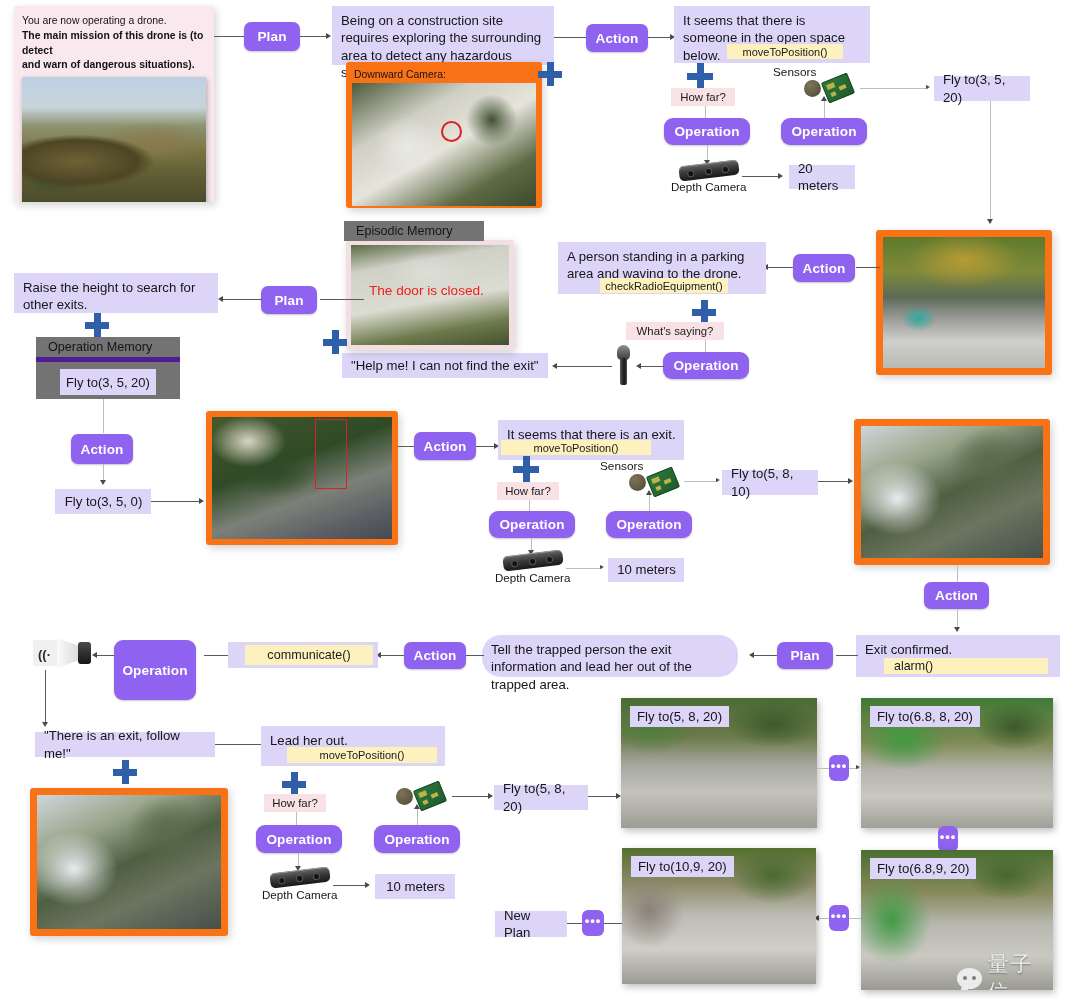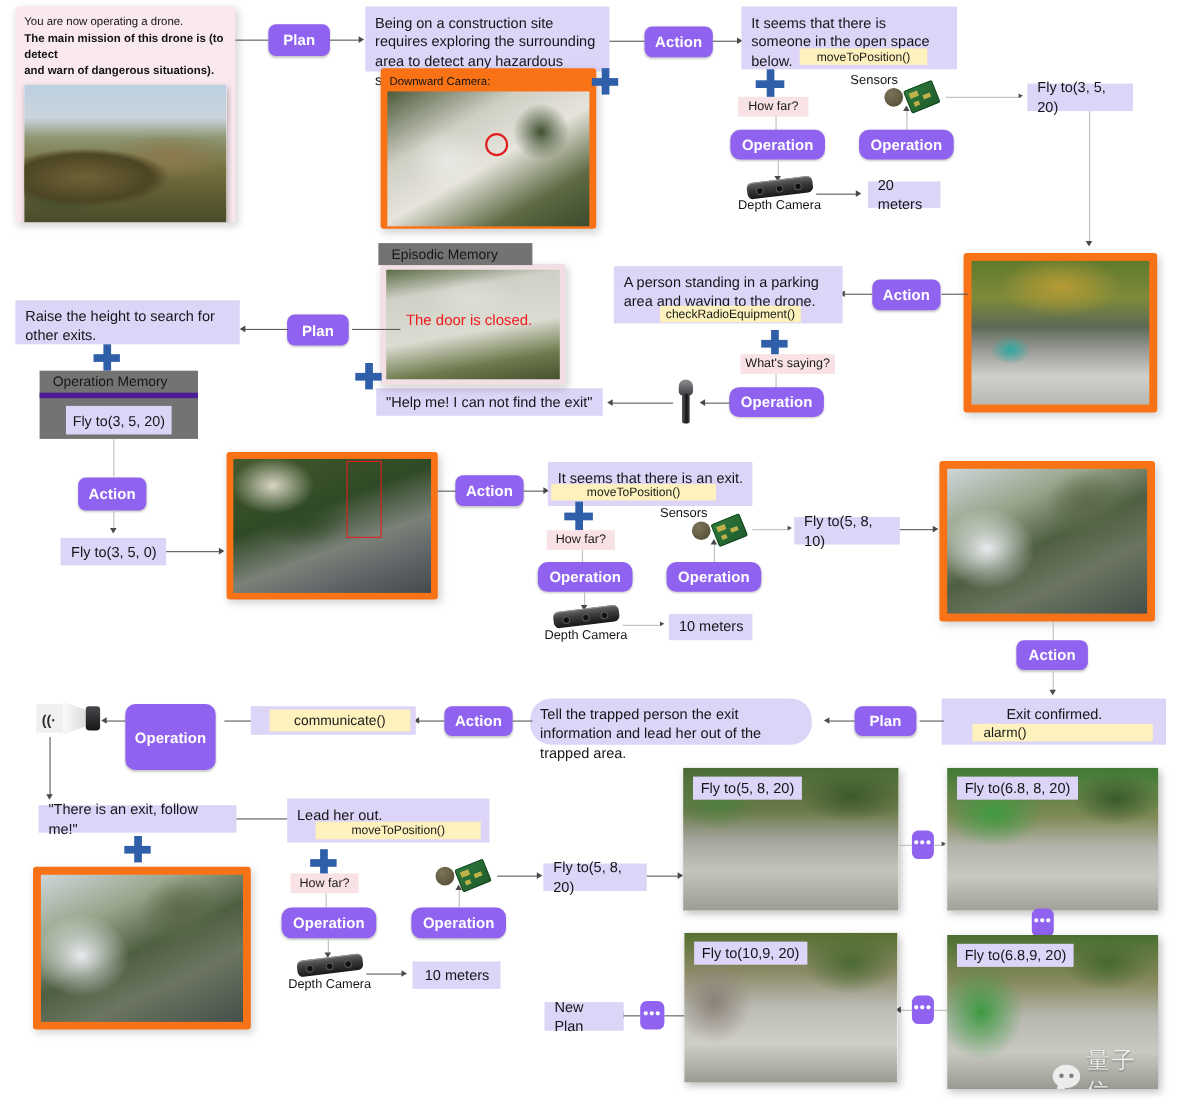--- a/index.html
+++ b/index.html
@@ -275,21 +275,21 @@
   </div>
   <div class="node code" style="left:600px;top:278px;width:128px;height:15px;">
     <span>checkRadioEquipment()</span>
   </div>
 
   <div class="plus" style="left:692px;top:300px;width:24px;height:24px;">
     <i style="left:0;top:9px;width:24px;height:7px;"></i>
       <i style="left:9px;top:0;width:7px;height:24px;"></i>
   </div>
 
-  <div class="node ask" style="left:673px;top:322px;width:86px;height:18px;">
+  <div class="node ask" style="left:626px;top:322px;width:98px;height:18px;">
     <span>What's saying?</span>
   </div>
   <div class="ln lnv pale" style="left:705px;top:340px;height:13px;"></div>
 
   <div class="node pill op" style="left:663px;top:352px;width:86px;height:27px;">
     <span>Operation</span>
   </div>
   <div class="ln lnh" style="left:640px;top:366px;width:24px;"></div>
   <div class="arw l" style="left:636px;top:363px;"></div>
 
@@ -442,21 +442,21 @@
     </div>
   </div>
 
   <div class="ln lnv pale" style="left:957px;top:565px;height:18px;"></div>
   <div class="node pill" style="left:924px;top:582px;width:65px;height:27px;">
     <span>Action</span>
   </div>
   <div class="ln lnv pale" style="left:957px;top:609px;height:20px;"></div>
   <div class="arw d" style="left:954px;top:627px;"></div>
 
-  <div class="node txt" style="left:856px;top:635px;width:204px;height:42px;padding-bottom:13px;text-align:center;">
+  <div class="node txt" style="left:856px;top:635px;width:204px;height:42px;padding-bottom:13px;">
     <span>Exit confirmed.</span>
   </div>
   <div class="node code" style="left:884px;top:658px;width:164px;height:16px;justify-content:flex-start;padding-left:10px;font-size:12.4px;">
     <span>alarm()</span>
   </div>
 
   <div class="ln lnh" style="left:836px;top:655px;width:22px;"></div>
   <div class="node pill" style="left:777px;top:642px;width:56px;height:27px;">
     <span>Plan</span>
   </div>

